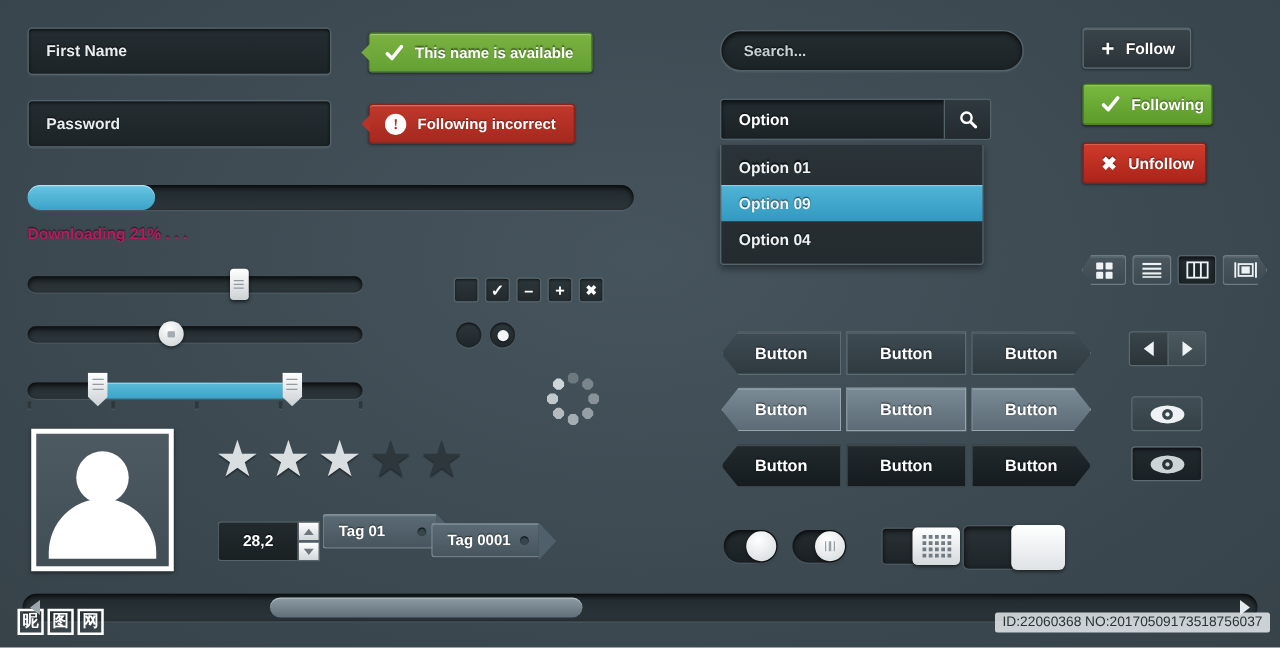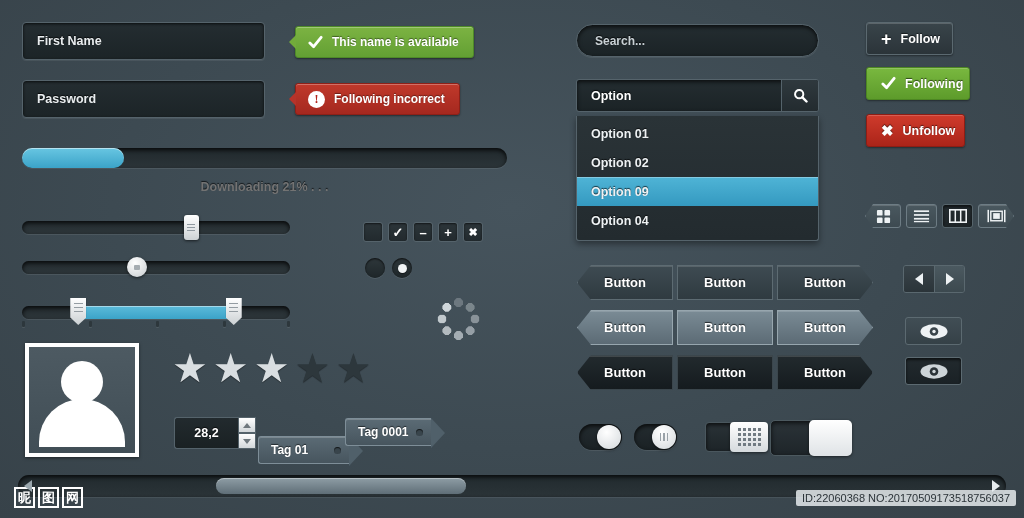--- a/index.html
+++ b/index.html
@@ -54,22 +54,22 @@
     position:absolute; left:22px; top:148px; width:485px; height:20px; border-radius:10px;
     background:linear-gradient(#20282c,#2c3539);
     box-shadow: inset 0 2px 4px rgba(0,0,0,.8), 0 1px 0 rgba(255,255,255,.08);
   }
   #progress-fill {
     height:100%; border-radius:10px;
     background:linear-gradient(#68c6e2,#3ba3c8);
     box-shadow: inset 0 1px 0 rgba(255,255,255,.5);
   }
   #progress-label {
-    position:absolute; left:22px; top:180px; width:485px; text-align:center;
-    font-size:12.5px; font-weight:bold; color:#737373; text-shadow:0 -1px 1px rgba(0,0,0,.7);
+    position:absolute; left:22px; top:180px; width:485px; text-align:left;
+    font-size:12.5px; font-weight:bold; color:#be185d; text-shadow:0 -1px 1px rgba(0,0,0,.7);
   }
 
   
   .slider-track {
     position:absolute; height:13px; border-radius:7px;
     background:linear-gradient(#232b2f,#2d363a);
     box-shadow: inset 0 2px 4px rgba(0,0,0,.8), 0 1px 0 rgba(255,255,255,.08);
   }
   #slider1 { left:22px; top:221px; width:268px; }
   #slider2 { left:22px; top:261px; width:268px; }
@@ -177,48 +177,48 @@
     display:flex; align-items:center; padding:0 8px 0 12px; gap:8px;
     color:#fff; font-size:12px; font-weight:bold; text-shadow:0 -1px 1px rgba(0,0,0,.6);
     box-shadow: inset 0 1px 0 rgba(255,255,255,.2);
   }
   .tag::after{
     content:""; position:absolute; right:-14px; top:-1px; width:0;height:0;
     border-top:15px solid transparent; border-bottom:15px solid transparent;
     border-left:14px solid #50606a;
   }
   .tag .hole{ width:7px;height:7px;border-radius:50%;background:#39454c; box-shadow:inset 0 1px 1px rgba(0,0,0,.7); position:relative; z-index:2;}
-  #tag01   { left:258px; top:436px;gap:26px; }
+  #tag01   { left:258px; top:411px;gap:26px; }
   #tag0001 { left:345px; top:418px; }
 
   
   #search {
     position:absolute; left:576px; top:24px; width:243px; height:33px; border-radius:17px;
     background:linear-gradient(#242d31,#1b2326);
     border:1px solid #55636b;
     box-shadow: inset 0 2px 4px rgba(0,0,0,.75), 0 1px 0 rgba(255,255,255,.07);
     display:flex; align-items:center; padding:0 18px;
     color:#c9d1d5; font-size:12px; font-weight:bold; text-shadow:0 -1px 1px rgba(0,0,0,.8);
   }
 
   
   #combo {
-    position:absolute; left:576px; top:79px; width:243px; height:33px;
+    position:absolute; left:576px; top:79px; width:217px; height:33px;
     display:flex; border:1px solid #55636b; border-radius:3px; overflow:hidden;
     background:linear-gradient(#242d31,#1b2326);
     box-shadow: inset 0 2px 4px rgba(0,0,0,.7);
   }
   #combo .lbl { flex:1; display:flex; align-items:center; padding:0 14px; color:#fff; font-size:12.5px; font-weight:bold; text-shadow:0 -1px 1px rgba(0,0,0,.8);}
   #combo .btn {
     width:37px; border-left:1px solid #55636b;
     background:linear-gradient(#2f393e,#232b2f);
     display:flex; align-items:center; justify-content:center;
   }
   #dropdown {
-    position:absolute; left:576px; top:116px; width:243px;
+    position:absolute; left:576px; top:116px; width:211px;
     background:linear-gradient(#2a3337,#232b2f);
     border:1px solid #55636b; border-top:none; border-radius:0 0 3px 3px;
     box-shadow:0 3px 6px rgba(0,0,0,.4);
     padding:3px 0 5px;
   }
   #dropdown .opt {
     height:29px; display:flex; align-items:center; padding:0 14px;
     color:#eef2f4; font-size:12.5px; font-weight:bold; text-shadow:0 -1px 1px rgba(0,0,0,.7);
   }
   #dropdown .opt.sel { background:linear-gradient(#4fb4d6,#3499c0); box-shadow: inset 0 1px 0 rgba(255,255,255,.3); }
@@ -478,21 +478,20 @@
   <div class="lbl">Option</div>
   <div class="btn">
     <svg width="15" height="15" viewBox="0 0 16 16">
       <circle cx="6.6" cy="6.6" r="4.4" stroke="#fff" stroke-width="2.1" fill="none"></circle>
       <line x1="10" y1="10" x2="14.4" y2="14.4" stroke="#fff" stroke-width="2.6" stroke-linecap="round"></line>
     </svg>
   </div>
 </div>
 <div id="dropdown">
     <div class="opt">Option 01</div>
-    <div class="opt">Option 02</div>
     <div class="opt sel">Option 09</div>
     <div class="opt">Option 04</div>
   </div>
 
 <div class="fbtn" id="btn-follow">
   <span class="plus">+</span>
   <span>Follow</span>
 </div>
 <div class="fbtn" id="btn-following">
   <svg class="tick" viewBox="0 0 16 16">

